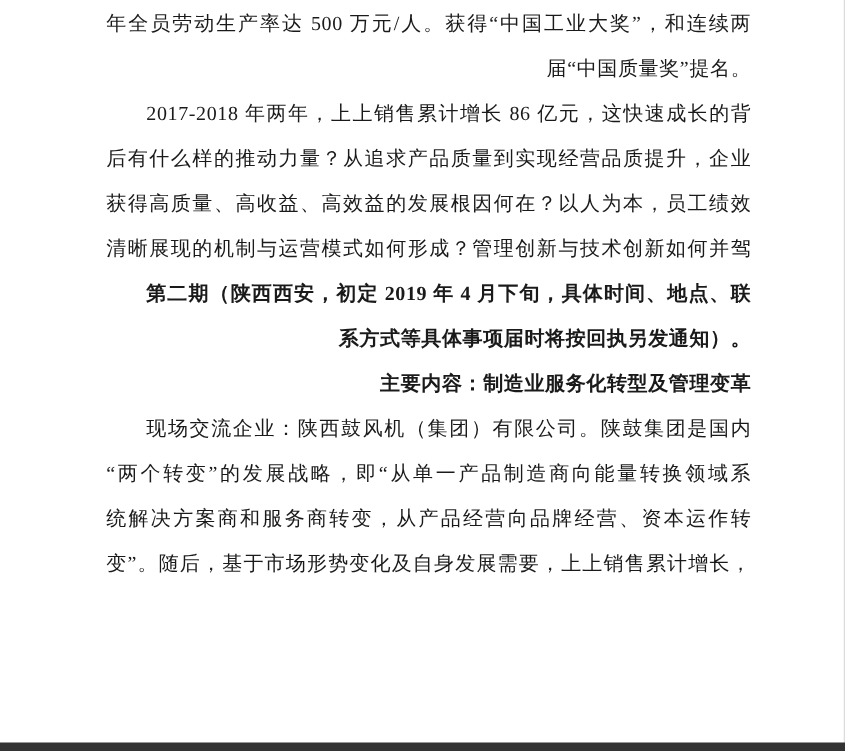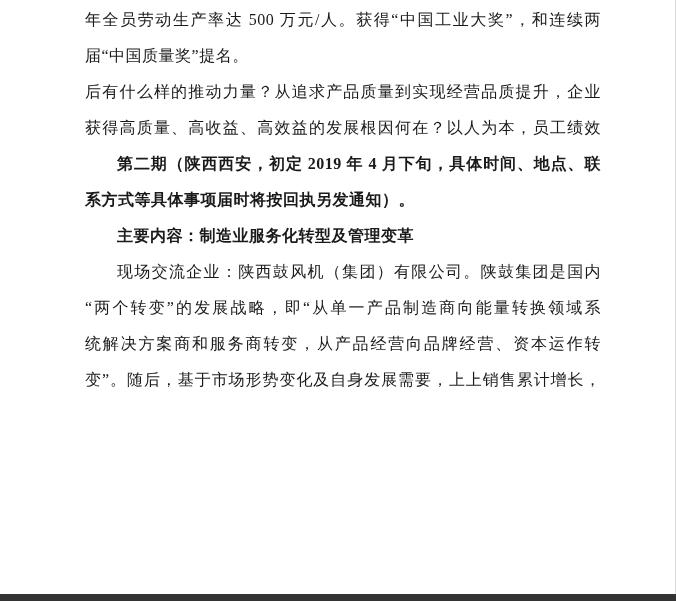--- a/index.html
+++ b/index.html
@@ -22,21 +22,21 @@
     left: 85px;
     width: 516px;
     color: #1a1a1a;
   }
   .line {
     font-size: 16px;
     line-height: 36px;
     height: 36px;
     white-space: nowrap;
     letter-spacing: 0.5px;
-    text-align: left;
+    text-align: right;
   }
   .line.justify {
     white-space: normal;
     text-align: justify;
     text-align-last: justify;
     text-justify: inter-character;
   }
   .line.indent { text-indent: 2em; }
   .line.bold { font-weight: bold; }
   .right-edge-line {
@@ -56,22 +56,24 @@
   }
 </style>
 </head>
 <body>
 
 <div class="page">
 
   <div class="text-block" style="color: rgb(26, 26, 26);">
     <div class="line justify">年全员劳动生产率达 500 万元/人。获得“中国工业大奖”，和连续两</div>
     <div class="line">届“中国质量奖”提名。</div>
+    <div class="line justify indent">2017-2018 年两年，上上销售累计增长 86 亿元，这快速成长的背</div>
     <div class="line justify">后有什么样的推动力量？从追求产品质量到实现经营品质提升，企业</div>
     <div class="line justify">获得高质量、高收益、高效益的发展根因何在？以人为本，员工绩效</div>
+    <div class="line justify">清晰展现的机制与运营模式如何形成？管理创新与技术创新如何并驾</div>
     <div class="line justify indent bold">第二期（陕西西安，初定 2019 年 4 月下旬，具体时间、地点、联</div>
     <div class="line bold">系方式等具体事项届时将按回执另发通知）。</div>
     <div class="line indent bold">主要内容：制造业服务化转型及管理变革</div>
     <div class="line justify indent">现场交流企业：陕西鼓风机（集团）有限公司。陕鼓集团是国内</div>
     <div class="line justify">“两个转变”的发展战略，即“从单一产品制造商向能量转换领域系</div>
     <div class="line justify">统解决方案商和服务商转变，从产品经营向品牌经营、资本运作转</div>
     <div class="line justify">变”。随后，基于市场形势变化及自身发展需要，上上销售累计增长，</div>
   </div>
 
   <div class="right-edge-line" style="background: rgb(220, 220, 220);"></div>

